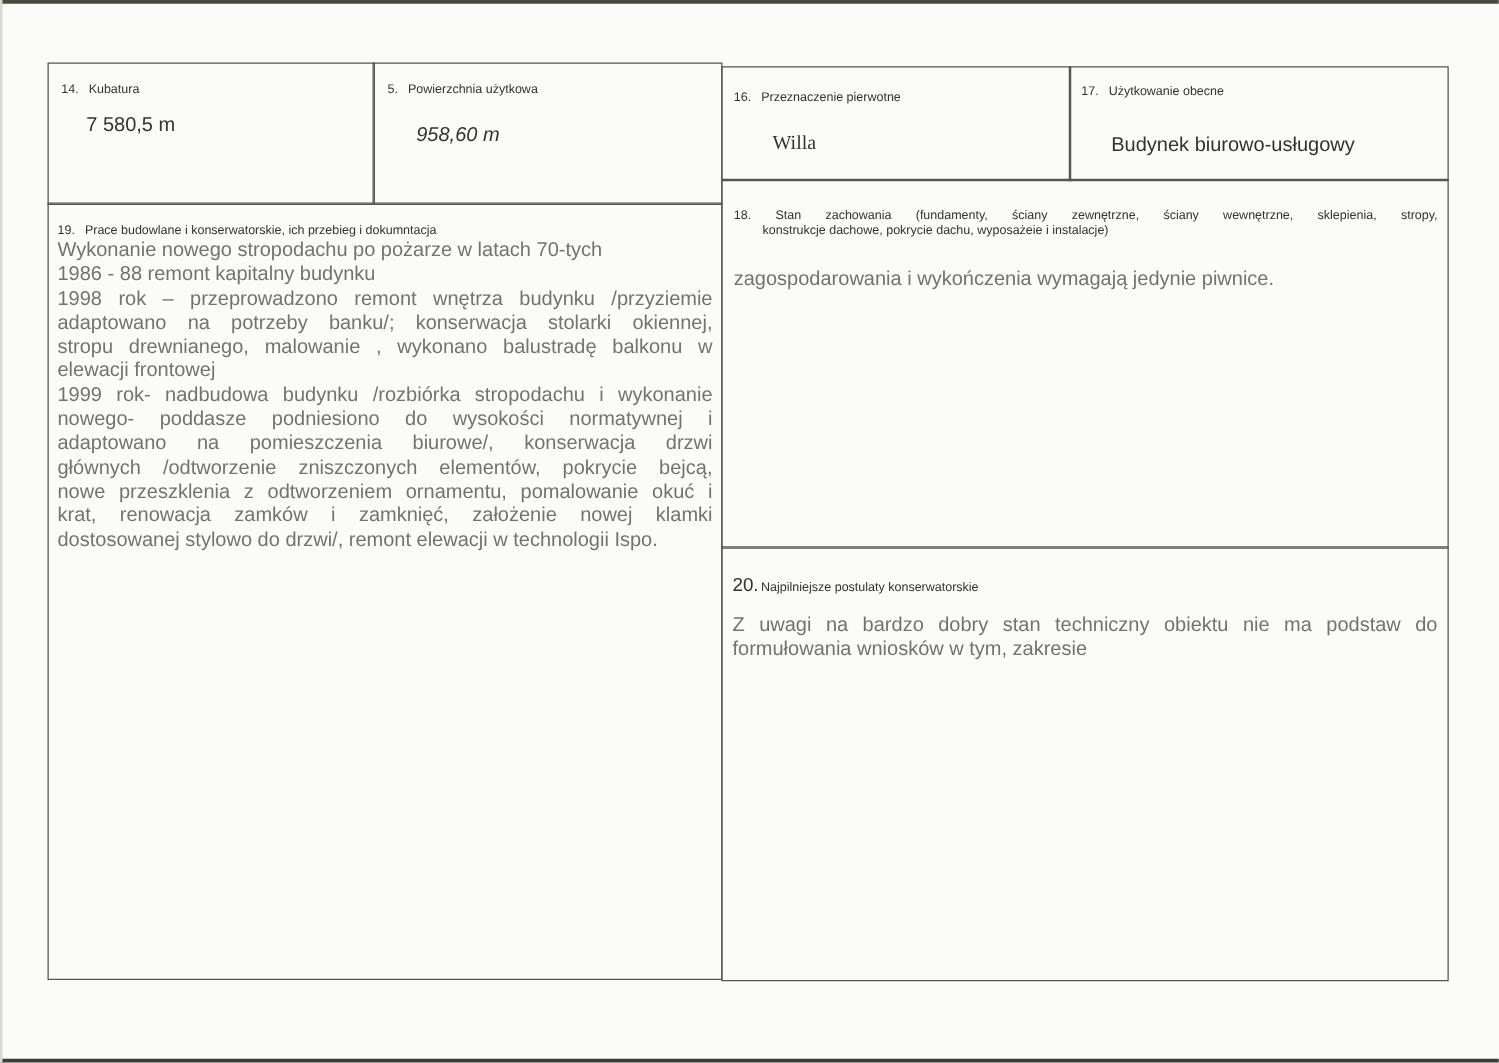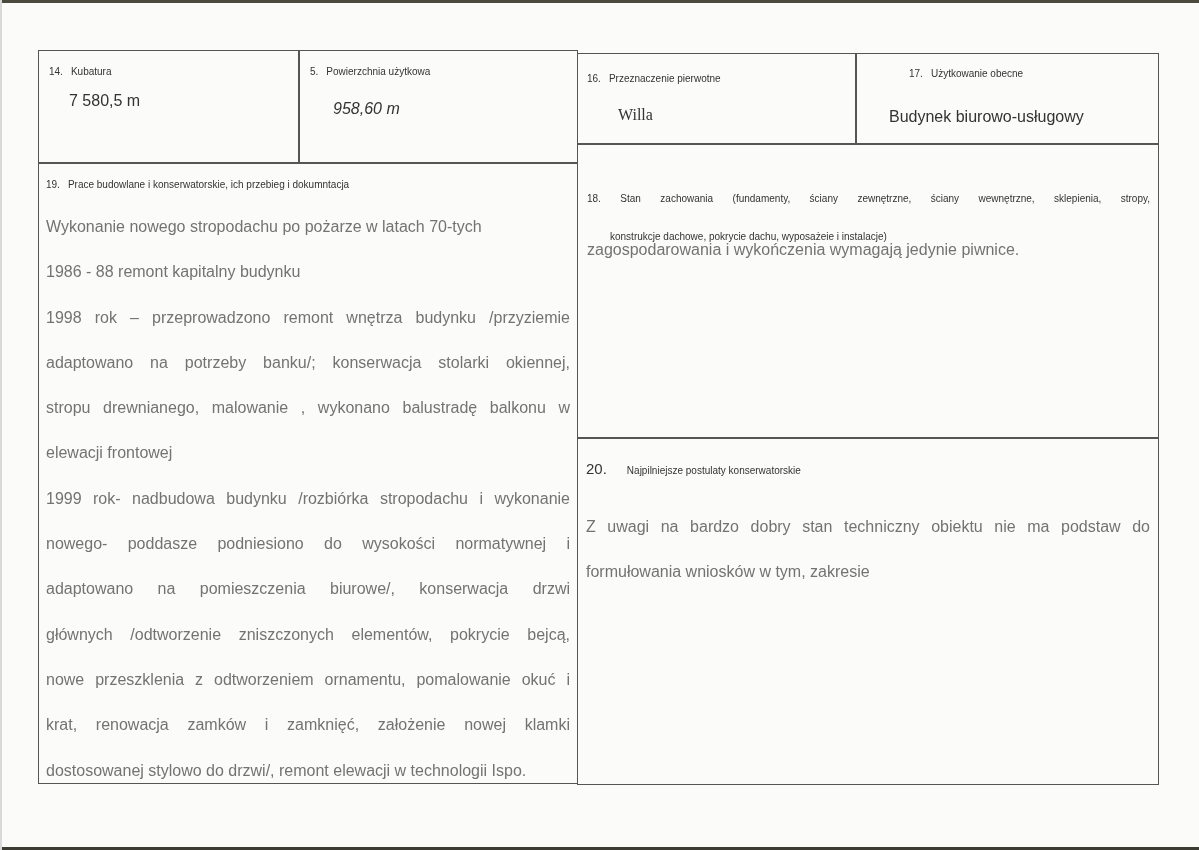--- a/index.html
+++ b/index.html
@@ -13,21 +13,21 @@
   .scan-bottom { position: absolute; left: 0; bottom: 0; width: 1199px; height: 3px; background: #3c3c34; }
   .scan-left { position: absolute; left: 0; top: 0; width: 2px; height: 850px; background: #d8d8d8; }
   .box { position: absolute; border: 1.5px solid #555; box-sizing: border-box; background: transparent; }
   .lbl { position: absolute; font-size: 10px; color: #333; white-space: nowrap; }
   .lbl .num { margin-right: 8px; }
   .val { position: absolute; font-size: 16px; color: #333; white-space: nowrap; }
   .body-text {
     position: absolute; font-size: 16px; line-height: 19.3px; color: #737373; text-align: justify;
   }
   .small-text { position: absolute; font-size: 10px; line-height: 12px; color: #333; text-align: justify; }
-  .line { display: block; margin-top: 26px; }
+  .line { display: block; }
   .just { text-align-last: justify; }
 </style>
 </head>
 <body>
 
 <div class="scan-top"></div>
 <div class="scan-bottom"></div>
 <div class="scan-left"></div>
 
 <div class="box" style="left:38px; top:50px; width:262px; height:114px;"></div>
@@ -47,21 +47,21 @@
 <div class="lbl" style="left:310px; top:66px;">
   <span class="num">5.</span><span>Powierzchnia użytkowa</span>
 </div>
 <div class="val" style="left:333px; top:100px;font-style:italic;">958,60 m</div>
 
 <div class="lbl" style="left:587px; top:73px;">
   <span class="num">16.</span><span>Przeznaczenie pierwotne</span>
 </div>
 <div class="val" style="left:618px; top:106px;font-family:Liberation Serif, serif;">Willa</div>
 
-<div class="lbl" style="left:865px; top:68px;margin-left:44px;">
+<div class="lbl" style="left:865px; top:68px;">
   <span class="num">17.</span><span>Użytkowanie obecne</span>
 </div>
 <div class="val" style="left:889px; top:108px;">Budynek biurowo-usługowy</div>
 
 <div class="small-text" style="left:587px; top:167px; width:563px;">
   <span class="line just"><span>18.</span> <span>Stan zachowania (fundamenty, ściany zewnętrzne, ściany wewnętrzne, sklepienia, stropy,</span></span>
   <span class="line" style="padding-left:23px;">konstrukcje dachowe, pokrycie dachu, wyposażeie i instalacje)</span>
 </div>
 <div class="body-text" style="left:587px; top:214px; width:563px;">
   <span class="line">zagospodarowania i wykończenia wymagają jedynie piwnice.</span>
@@ -80,18 +80,18 @@
   <span class="line just">1999 rok- nadbudowa budynku /rozbiórka stropodachu i wykonanie</span>
   <span class="line just">nowego- poddasze podniesiono do wysokości normatywnej i</span>
   <span class="line just">adaptowano na pomieszczenia biurowe/, konserwacja drzwi</span>
   <span class="line just">głównych /odtworzenie zniszczonych elementów, pokrycie bejcą,</span>
   <span class="line just">nowe przeszklenia z odtworzeniem ornamentu, pomalowanie okuć i</span>
   <span class="line just">krat, renowacja zamków i zamknięć, założenie nowej klamki</span>
   <span class="line">dostosowanej stylowo do drzwi/, remont elewacji w technologii Ispo.</span>
 </div>
 
 <div class="lbl" style="left:586px; top:460px; font-size:10px;">
-  <span style="font-size:15px; margin-right:20px;text-align:center;">20.</span><span>Najpilniejsze postulaty konserwatorskie</span>
+  <span style="font-size:15px; margin-right:2px;text-align:center;">20.</span><span>Najpilniejsze postulaty konserwatorskie</span>
 </div>
 <div class="body-text" style="left:586px; top:491px; width:564px;">
   <span class="line just">Z uwagi na bardzo dobry stan techniczny obiektu nie ma podstaw do</span>
   <span class="line">formułowania wniosków w tym, zakresie</span>
 </div>
 
 </body></html>

